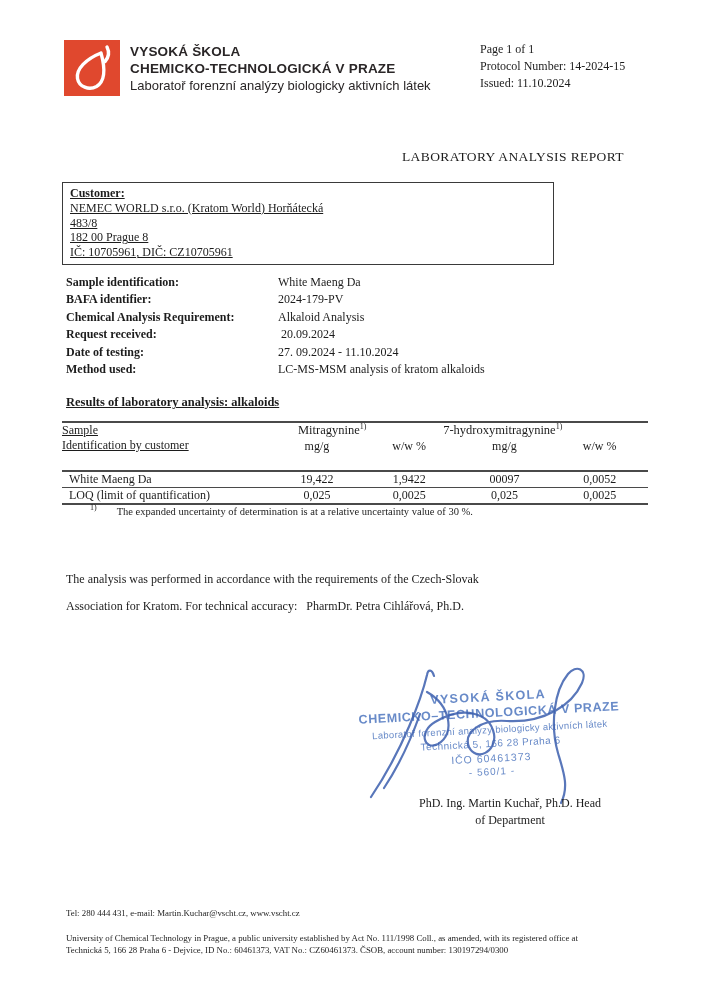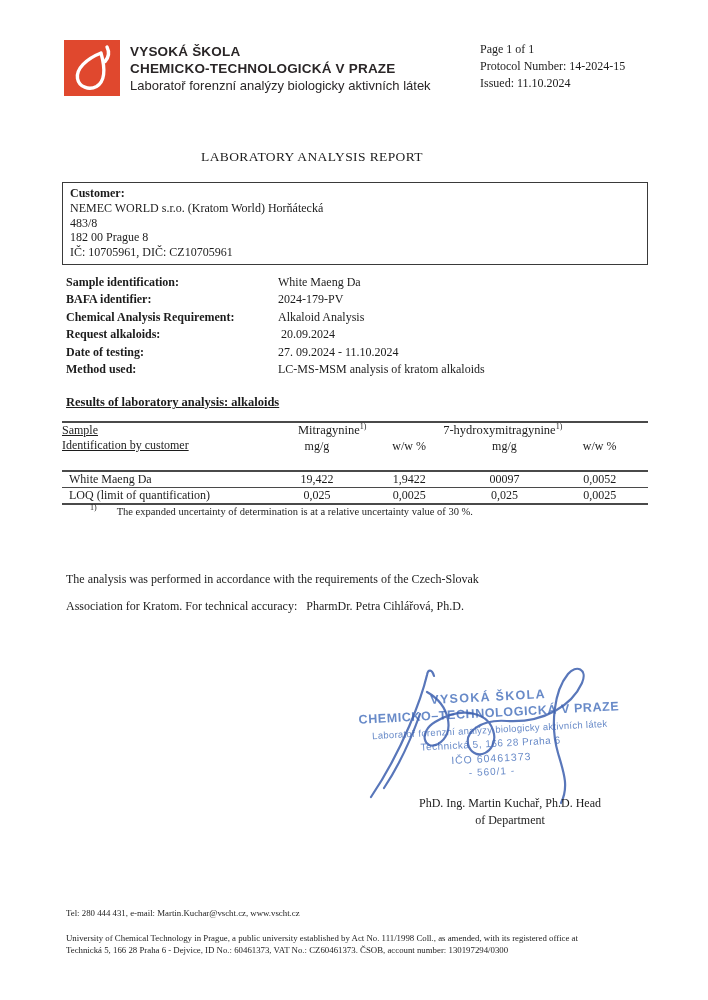--- a/index.html
+++ b/index.html
@@ -8,24 +8,24 @@
     background:#ffffff;overflow:hidden;
     font-family:"Liberation Serif", serif;color:#1c1c1c;
   }
   
   .logo{position:absolute;left:64px;top:40px;width:56px;height:56px;}
   .org{position:absolute;left:130px;top:43px;font-family:"Liberation Sans", sans-serif;color:#2a2627;line-height:17px;}
   .org .l1,.org .l2{font-weight:bold;font-size:13.5px;letter-spacing:.2px;}
   .org .l3{font-size:13px;}
   .meta{position:absolute;left:480px;top:41px;font-size:12px;line-height:17px;}
   
-  .title{position:absolute;left:0;top:149px;width:624px;text-align:center;font-size:13.5px;letter-spacing:.4px;}
-  
-  .custbox{position:absolute;left:62px;top:182px;width:586px;box-sizing:border-box;
-    border:1.4px solid #3a3a3a;padding:3px 7px 4px 7px;font-size:12px;line-height:14.8px;}
+  .title{position:absolute;left:0;top:149px;width:624px;text-align:right;font-size:13.5px;letter-spacing:.4px;}
+  
+  .custbox{position:absolute;left:62px;top:182px;width:492px;box-sizing:border-box;
+    border:1.4px solid #3a3a3a;padding:3px 7px 4px 7px;font-size:12px;line-height:14.8px;text-decoration:underline;}
   .custbox .cl{font-weight:bold;}
   
   .info{position:absolute;left:66px;top:274px;font-size:12px;line-height:17.4px;}
   .info .row{display:flex;}
   .info .lab{font-weight:bold;width:212px;flex:none;}
   .info .val{white-space:pre-wrap;}
   
   .res-head{position:absolute;left:66px;top:395px;font-size:12.5px;font-weight:bold;text-decoration:underline;}
   table.res{position:absolute;left:62px;top:421px;width:586px;border-collapse:collapse;table-layout:fixed;
     font-size:12px;border-top:2px solid #4a4a4a;}
@@ -103,21 +103,21 @@
     </div>
     <div class="row">
       <span class="lab">BAFA identifier:</span>
       <span class="val">2024-179-PV</span>
     </div>
     <div class="row">
       <span class="lab">Chemical Analysis Requirement:</span>
       <span class="val">Alkaloid Analysis</span>
     </div>
     <div class="row">
-      <span class="lab">Request alkaloids:</span>
+      <span class="lab">Request received:</span>
       <span class="val"> 20.09.2024</span>
     </div>
     <div class="row">
       <span class="lab">Date of testing:</span>
       <span class="val">27. 09.2024 - 11.10.2024</span>
     </div>
     <div class="row">
       <span class="lab">Method used:</span>
       <span class="val">LC-MS-MSM analysis of kratom alkaloids</span>
     </div>

